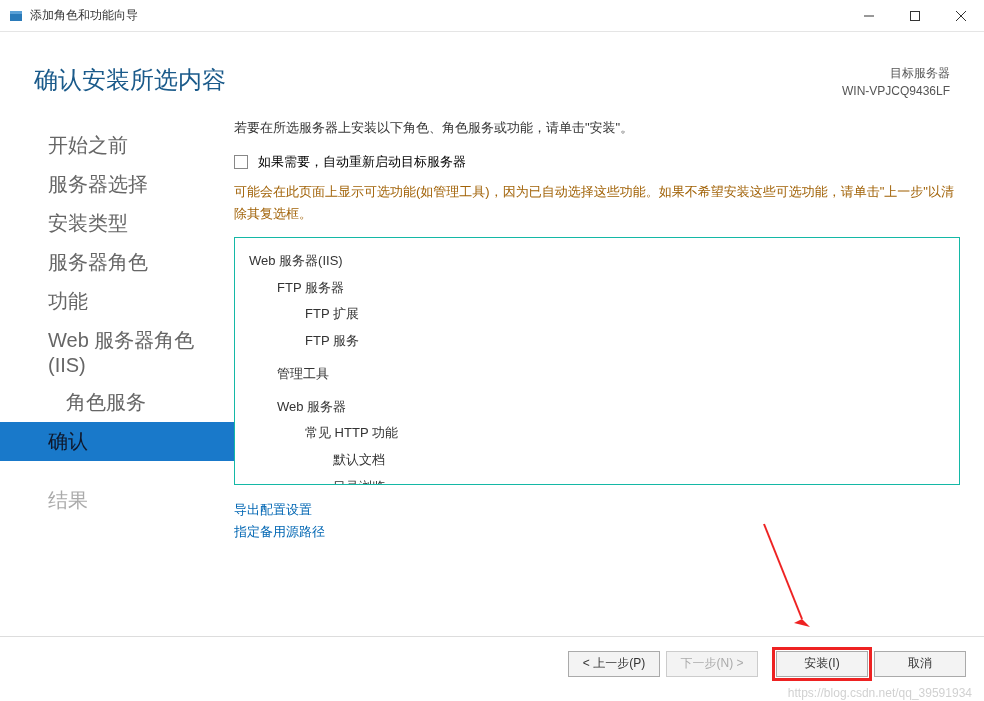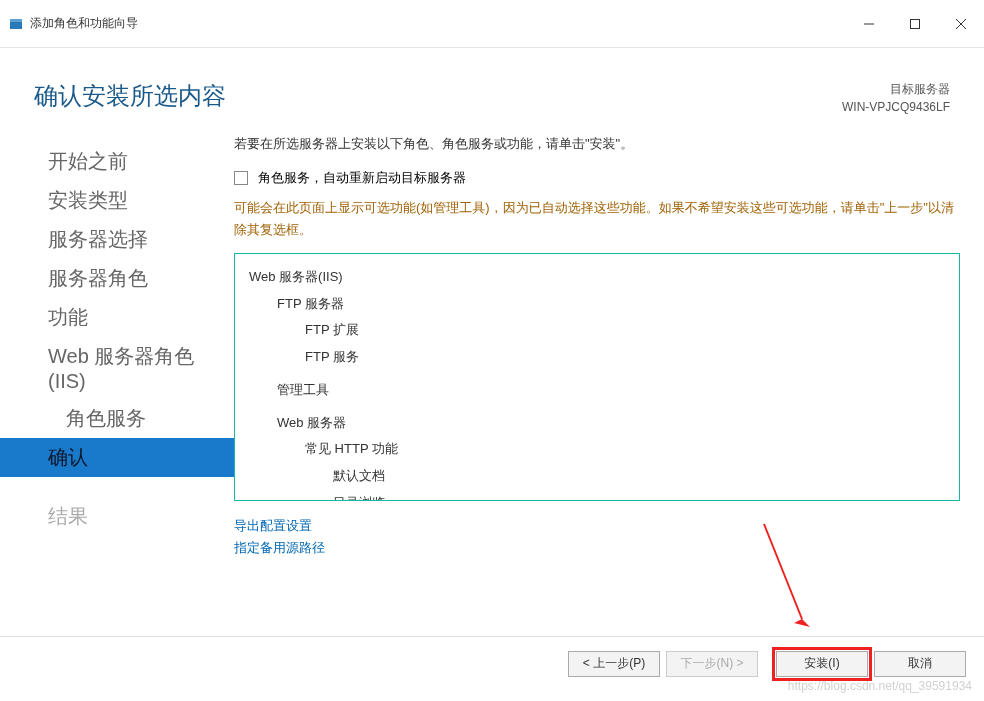--- a/index.html
+++ b/index.html
@@ -6,21 +6,21 @@
     body {
       font-family: "Microsoft YaHei", "Segoe UI", sans-serif;
       font-size: 13px;
       background: #fff;
       width: 984px;
       height: 701px;
       overflow: hidden;
       position: relative;
     }
     .titlebar {
-      height: 48px;
+      height: 32px;
       display: flex;
       align-items: center;
       padding-left: 8px;
       border-bottom: 1px solid #e5e5e5;
     }
     .titlebar-icon {
       width: 16px; height: 16px;
       margin-right: 6px;
       display: inline-flex;
     }
@@ -131,21 +131,21 @@
     .btn.highlight { outline: 3px solid #e22; outline-offset: 1px; }
     .arrow-annotation {
       position: absolute;
       right: 160px;
       bottom: 62px;
       pointer-events: none;
     }
     .watermark {
       position: absolute;
       right: 12px;
-      bottom: 8px;
+      bottom: 1px;
       font-size: 12px;
       color: rgba(150,150,150,0.45);
     }
   </style>
 </head>
 <body>
 
 <div class="titlebar">
   <span class="titlebar-icon">
     <svg viewBox="0 0 16 16">
@@ -178,35 +178,35 @@
   <div class="page-title">确认安装所选内容</div>
   <div class="target-box">
     <div>目标服务器</div>
     <div>WIN-VPJCQ9436LF</div>
   </div>
 </div>
 
 <div class="body">
   <div class="sidebar">
     <div class="sidebar-item">开始之前</div>
+    <div class="sidebar-item">服务器选择</div>
     <div class="sidebar-item">安装类型</div>
-    <div class="sidebar-item">服务器选择</div>
     <div class="sidebar-item">服务器角色</div>
     <div class="sidebar-item">功能</div>
     <div class="sidebar-item">Web 服务器角色(IIS)</div>
     <div class="sidebar-item sub">角色服务</div>
     <div class="sidebar-item active">确认</div>
     <div class="sidebar-item disabled">结果</div>
   </div>
 
   <div class="main">
     <div class="intro-text">若要在所选服务器上安装以下角色、角色服务或功能，请单击"安装"。</div>
     <div class="checkbox-row">
       <span class="checkbox"></span>
-      <span>角色服务，自动重新启动目标服务器</span>
+      <span>如果需要，自动重新启动目标服务器</span>
     </div>
     <div class="note-text">可能会在此页面上显示可选功能(如管理工具)，因为已自动选择这些功能。如果不希望安装这些可选功能，请单击"上一步"以清除其复选框。</div>
 
     <div class="tree-panel">
       <div class="tree-item">Web 服务器(IIS)</div>
       <div class="tree-item indent-1">FTP 服务器</div>
       <div class="tree-item indent-2">FTP 扩展</div>
       <div class="tree-item indent-2">FTP 服务</div>
       <div class="tree-item indent-1" style="margin-top:6px">管理工具</div>
       <div class="tree-item indent-1" style="margin-top:6px">Web 服务器</div>

